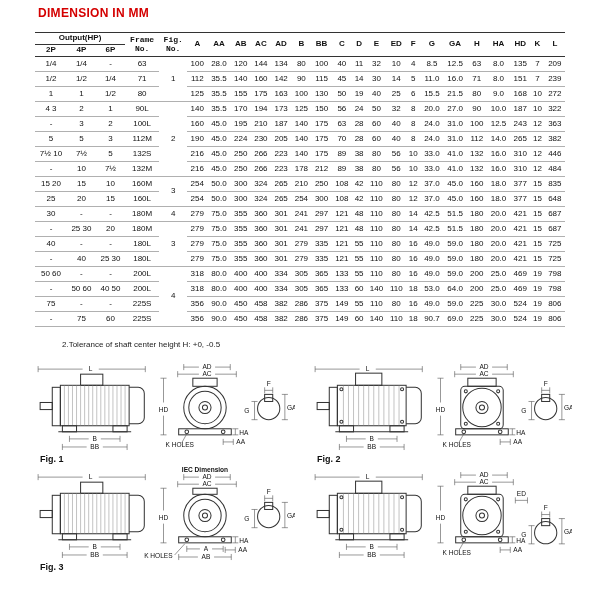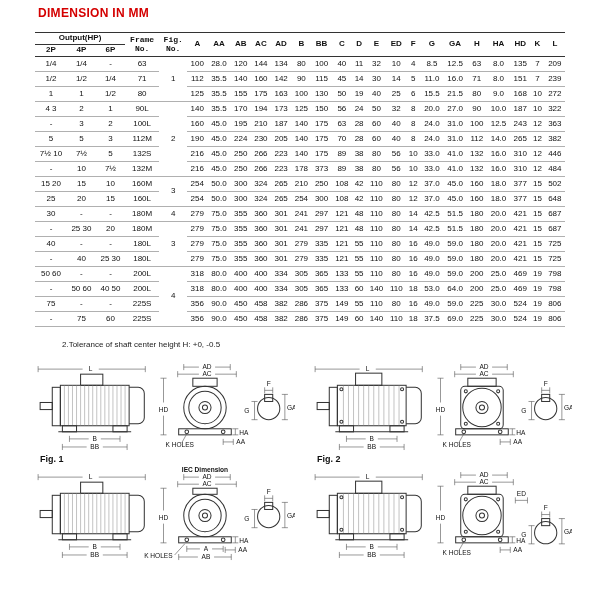--- a/index.html
+++ b/index.html
@@ -264,21 +264,21 @@
           <td>-</td>
           <td>10</td>
           <td>7½</td>
           <td>132M</td>
           <td>216</td>
           <td>45.0</td>
           <td>250</td>
           <td>266</td>
           <td>223</td>
           <td>178</td>
-          <td>373</td>
+          <td>212</td>
           <td>89</td>
           <td>38</td>
           <td>80</td>
           <td>56</td>
           <td>10</td>
           <td>33.0</td>
           <td>41.0</td>
           <td>132</td>
           <td>16.0</td>
           <td>310</td>
@@ -302,21 +302,21 @@
           <td>42</td>
           <td>110</td>
           <td>80</td>
           <td>12</td>
           <td>37.0</td>
           <td>45.0</td>
           <td>160</td>
           <td>18.0</td>
           <td>377</td>
           <td>15</td>
-          <td>502</td>
+          <td>835</td>
         </tr>
         <tr>
           <td>25</td>
           <td>20</td>
           <td>15</td>
           <td>160L</td>
           <td>254</td>
           <td>50.0</td>
           <td>300</td>
           <td>324</td>
@@ -524,21 +524,21 @@
           <td>450</td>
           <td>458</td>
           <td>382</td>
           <td>286</td>
           <td>375</td>
           <td>149</td>
           <td>60</td>
           <td>140</td>
           <td>110</td>
           <td>18</td>
-          <td>37.5</td>
+          <td>90.7</td>
           <td>69.0</td>
           <td>225</td>
           <td>30.0</td>
           <td>524</td>
           <td>19</td>
           <td>806</td>
         </tr>
       </tbody>
   </table>
 
@@ -806,20 +806,21 @@
           <line class="dim" x1="222" y1="42" x2="222" y2="60"></line>
           <line class="dim" x1="219" y1="42" x2="225" y2="42"></line>
             <line class="dim" x1="219" y1="60" x2="225" y2="60"></line>
           <text class="lbl" x="217" y="53" text-anchor="end">G</text>
           <line class="dim" x1="252" y1="35" x2="252" y2="60"></line>
           <line class="dim" x1="249" y1="35" x2="255" y2="35"></line>
             <line class="dim" x1="249" y1="60" x2="255" y2="60"></line>
           <text class="lbl" x="254" y="50">GA</text>
         </g>
       </svg>
+      <figcaption class="figcap">Fig. 3</figcaption>
     </figure>
 
     <figure>
       <svg viewBox="0 0 262 94">
         <g>
           <line class="dim" x1="8" y1="10" x2="52" y2="10"></line>
             <line class="dim" x1="68" y1="10" x2="114" y2="10"></line>
           <line class="dim" x1="8" y1="7" x2="8" y2="13"></line>
             <line class="dim" x1="114" y1="7" x2="114" y2="13"></line>
           <text class="lbl" x="60" y="12" text-anchor="middle">L</text>

